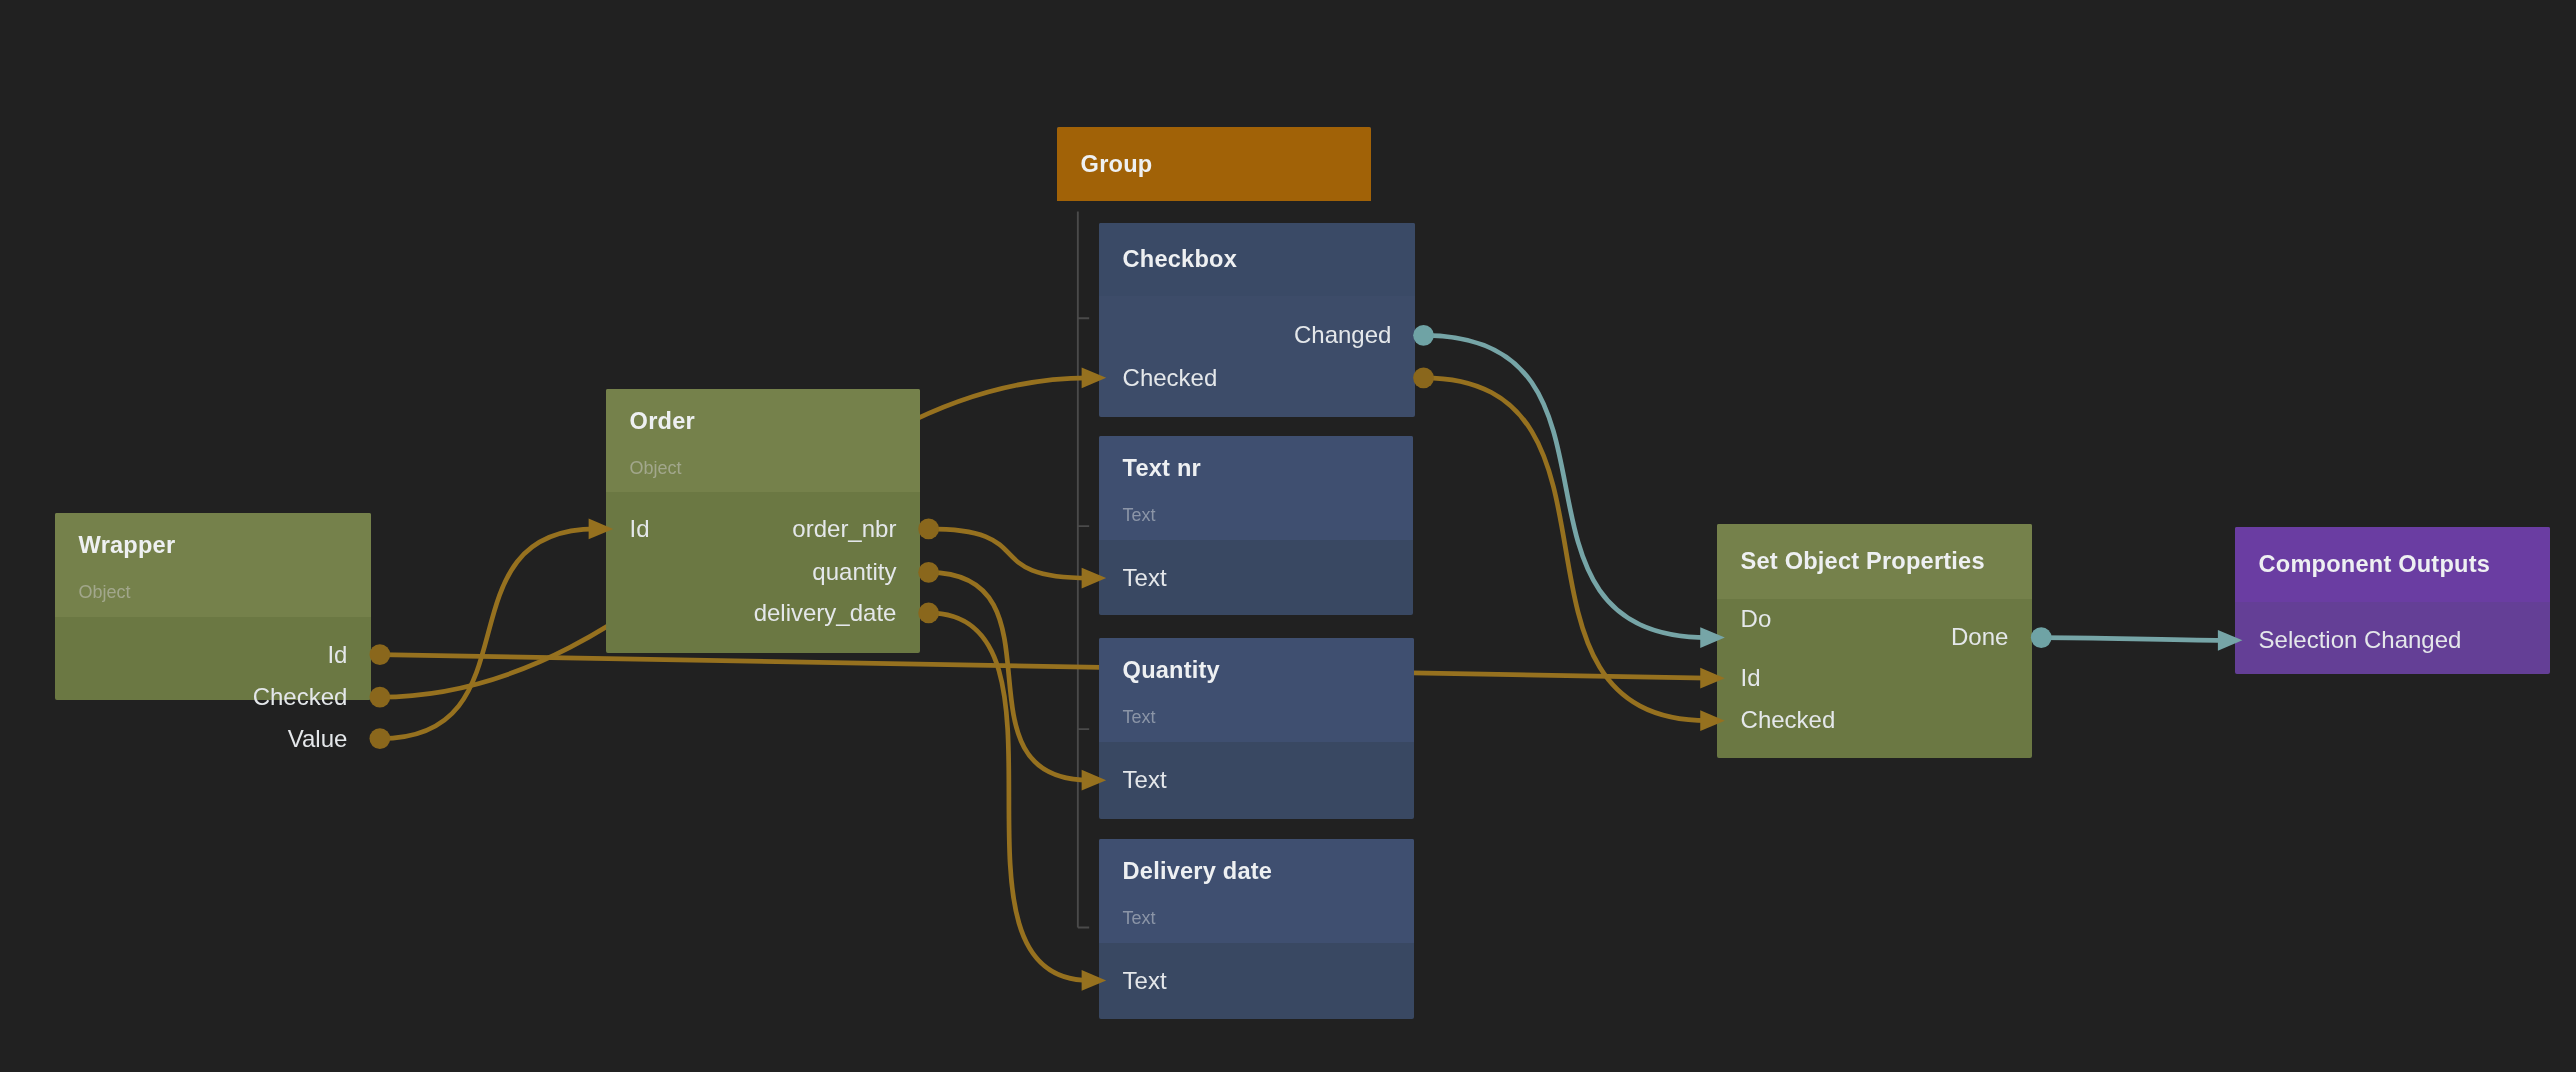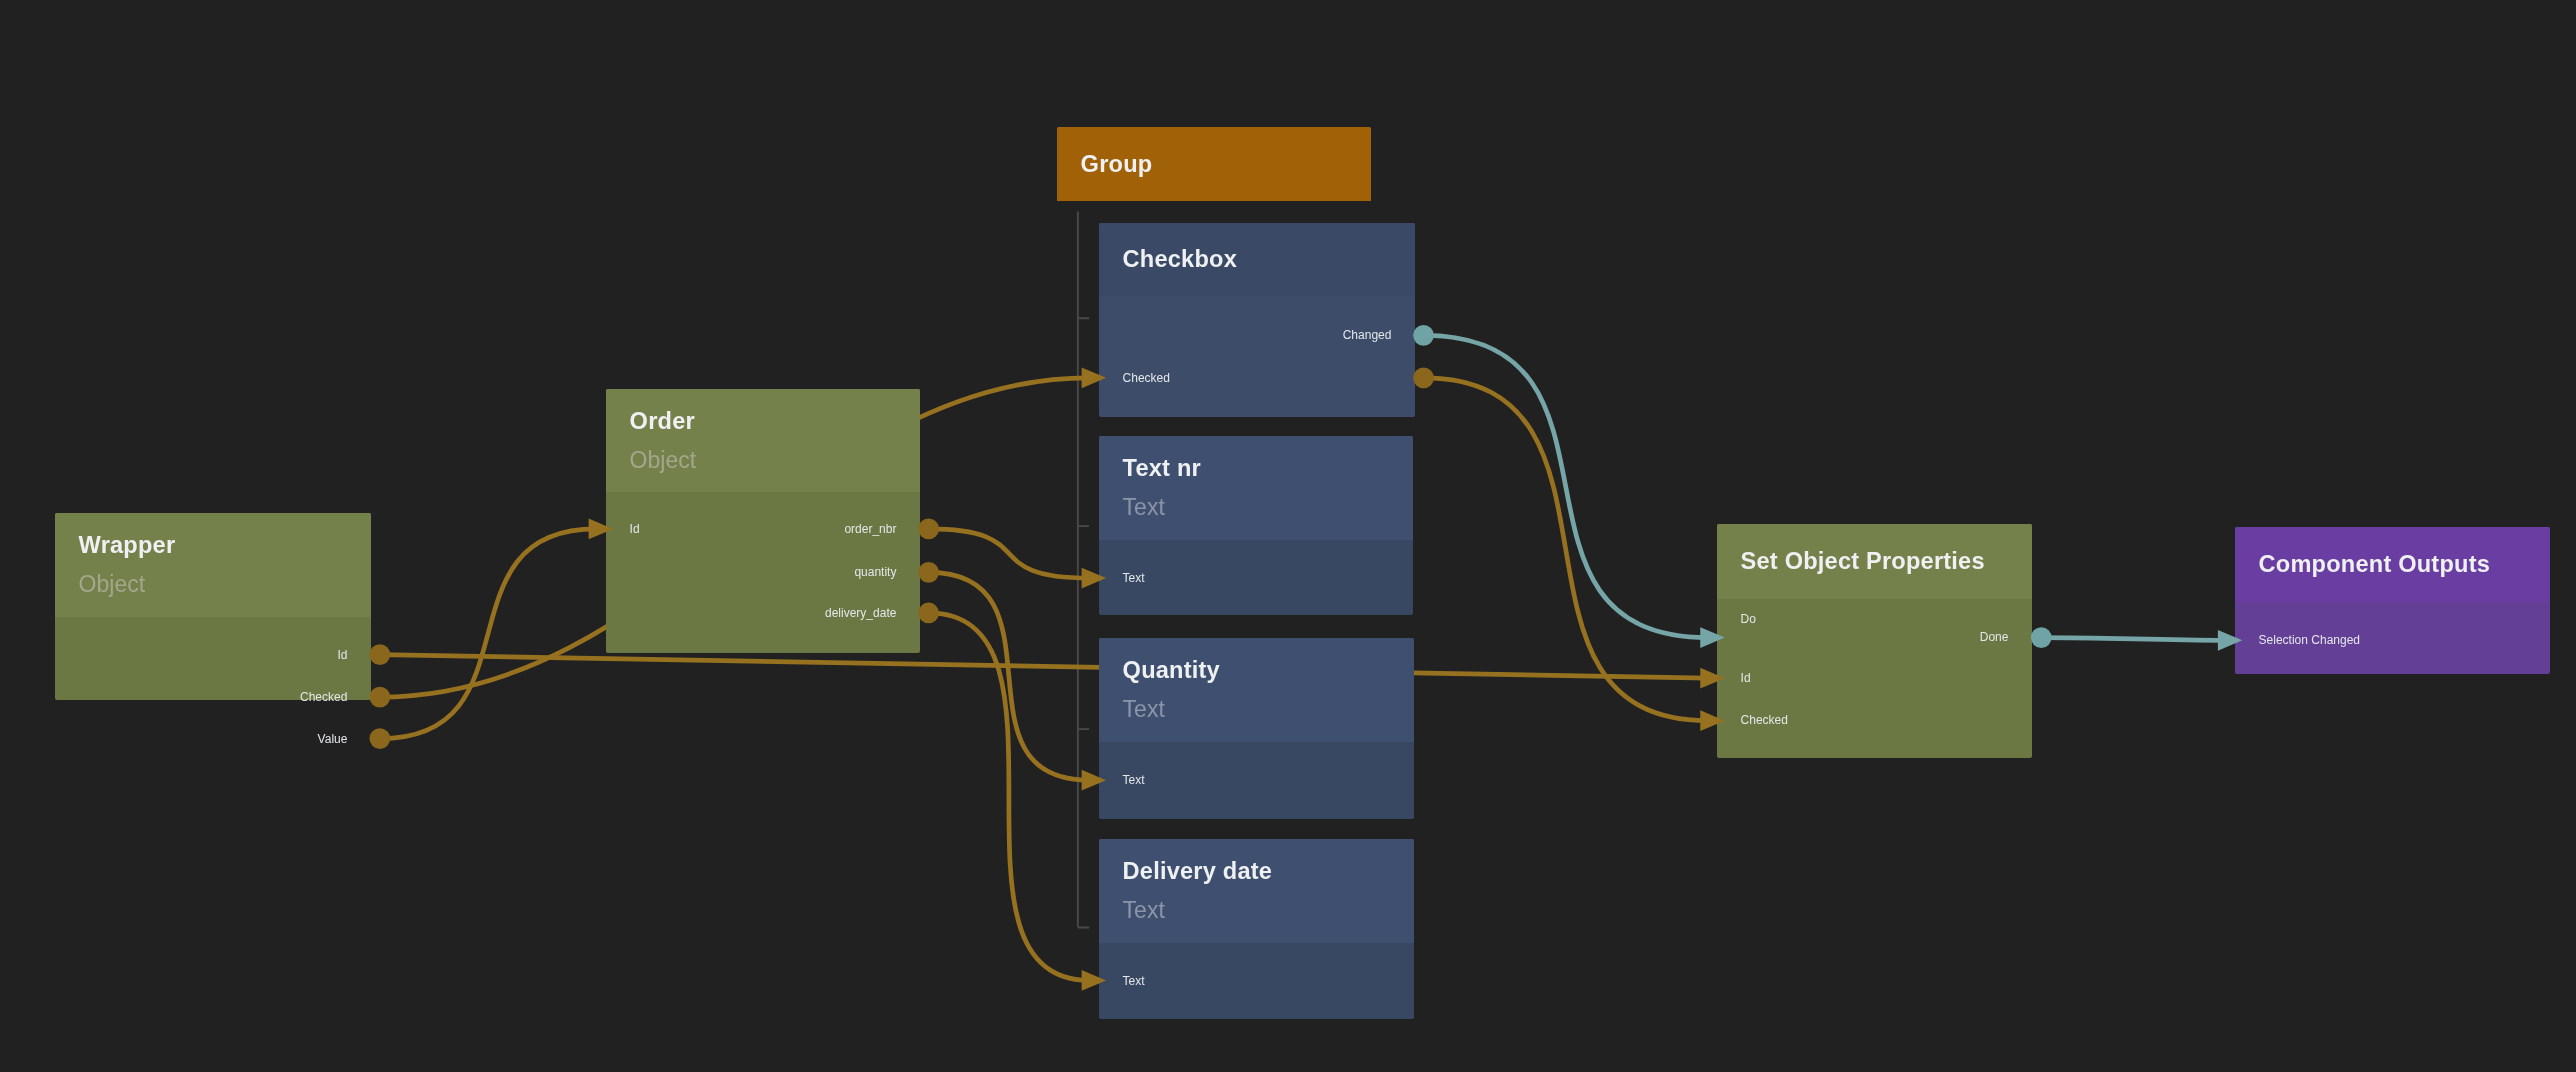--- a/index.html
+++ b/index.html
@@ -16,23 +16,23 @@
   }
   .node-header{
     position:relative;box-sizing:border-box;width:100%;
     padding:19px 0 0 23.6px;border-radius:1.9px 1.9px 0 0;
   }
   .node-header.solo{display:flex;align-items:center;padding:0 0 0 23.6px;}
   .node-title{
     font-size:23.6px;font-weight:bold;color:#eef0f2;letter-spacing:0.2px;
     white-space:nowrap;
   }
-  .node-subtitle{font-size:23px;margin-top:12px;white-space:nowrap;}
+  .node-subtitle{font-size:18px;margin-top:23px;white-space:nowrap;}
   .port-label{
-    position:absolute;height:28px;line-height:28px;font-size:12px;
+    position:absolute;height:28px;line-height:28px;font-size:24px;
     color:#e4e7ea;white-space:nowrap;
   }
   .port-label.in{left:23.6px;}
   .port-label.out{right:23.6px;text-align:right;}
 </style>
 </head>
 <body>
 
 <svg id="wire-layer" class="layer" viewBox="0 0 2727 1135" xmlns="http://www.w3.org/2000/svg">
     <path d="M1141,224 L1141,982 M1141,337 L1153,337 M1141,557 L1153,557 M1141,772 L1153,772 M1141,982 L1153,982" stroke="#4a4a4a" stroke-width="2" fill="none"></path>

